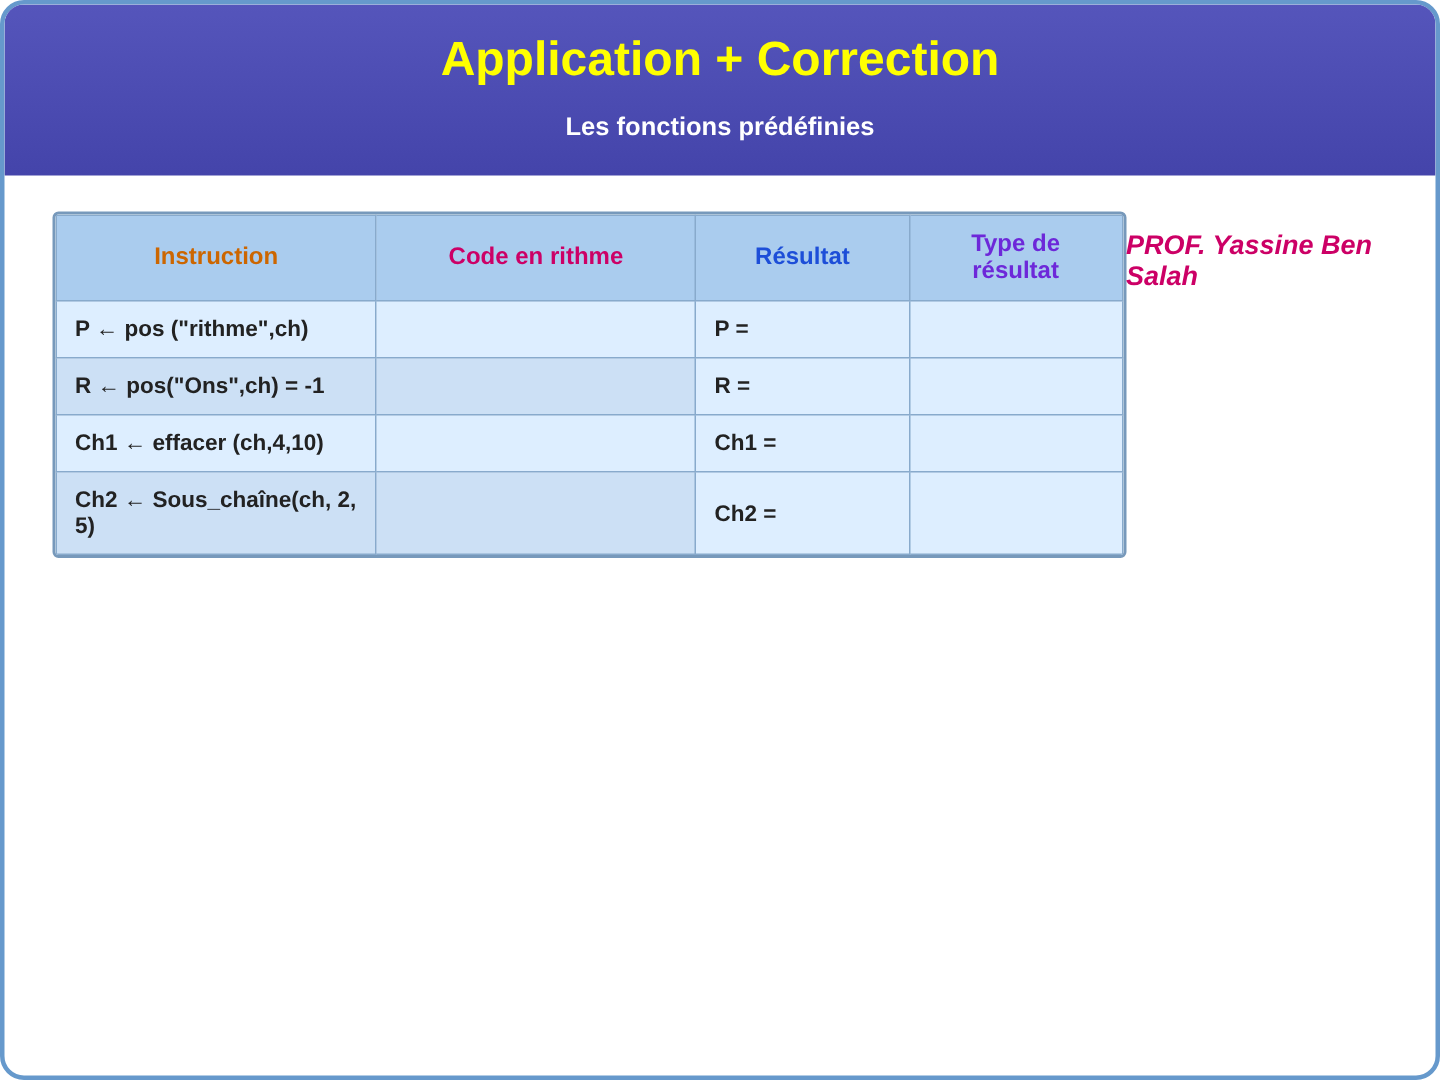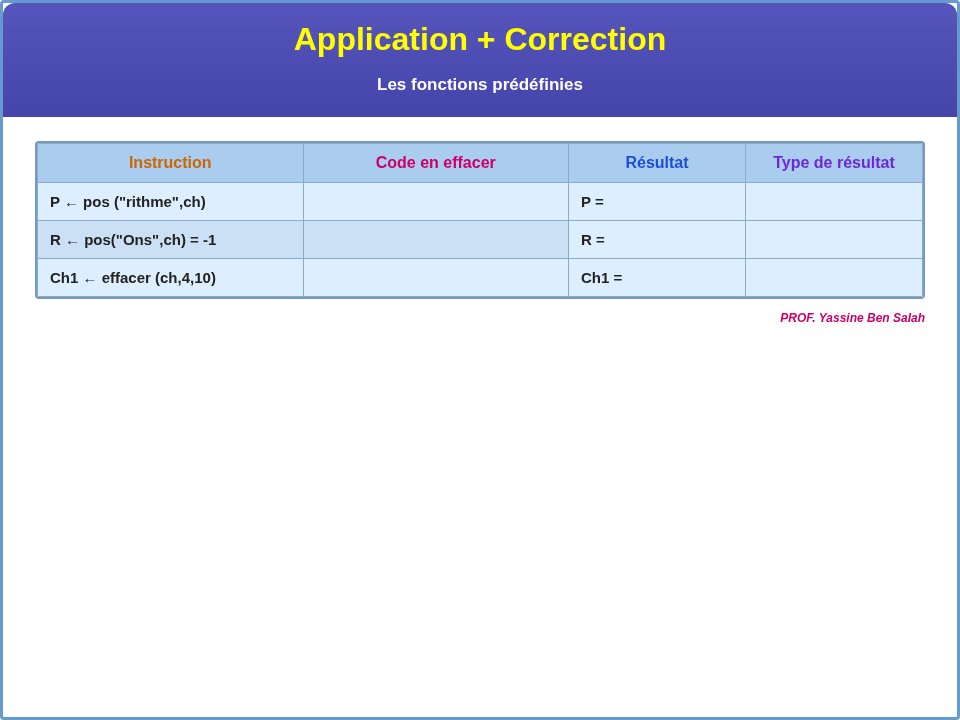--- a/index.html
+++ b/index.html
@@ -10,21 +10,21 @@
       background: #ffffff;
       font-family: Arial, sans-serif;
       overflow: hidden;
     }
 
     .slide {
       width: 960px;
       height: 720px;
       background: #ffffff;
       border: 3px solid #6699cc;
-      border-radius: 4px;
+      border-radius: 16px;
       display: flex;
       flex-direction: column;
       align-items: center;
       padding: 0;
       overflow: hidden;
     }
 
     .header {
       width: 100%;
       background: linear-gradient(to bottom, #5555bb, #4444aa);
@@ -45,22 +45,22 @@
       font-weight: bold;
       color: #ffffff;
       font-family: Arial, sans-serif;
       margin-top: 17px;
     }
 
     .content {
       width: 100%;
       flex: 1;
       display: flex;
-      flex-direction: column;
-      align-items: flex-end;
+      flex-direction: row;
+      align-items: flex-start;
       padding: 24px 32px 16px 32px;
     }
 
     .table-container {
       width: 100%;
       border: 2px solid #7799bb;
       border-radius: 4px;
       overflow: hidden;
     }
 
@@ -103,21 +103,21 @@
       vertical-align: middle;
     }
 
     tbody td:nth-child(3),
     tbody td:nth-child(4) {
       background: #ddeeff;
     }
 
     .footer {
       margin-top: 12px;
-      font-size: 12px;
+      font-size: 18px;
       font-weight: bold;
       color: #cc0066;
       font-style: italic;
       font-family: Arial, sans-serif;
     }
   </style>
 </head>
 <body>
 
 <div class="slide">
@@ -126,21 +126,21 @@
     <div class="header-line1">Application + Correction</div>
     <div class="header-line2">Les fonctions prédéfinies</div>
   </div>
 
   <div class="content">
     <div class="table-container">
       <table>
         <thead>
           <tr>
             <th>Instruction</th>
-            <th>Code en effacer</th>
+            <th>Code en rithme</th>
             <th>Résultat</th>
             <th>Type de résultat</th>
           </tr>
         </thead>
         <tbody id="table-body">
         <tr>
               <td>P ← pos ("rithme",ch)</td>
               <td></td>
               <td>P =</td>
               <td></td>
@@ -150,20 +150,26 @@
               <td></td>
               <td>R =</td>
               <td></td>
             </tr>
             <tr>
               <td>Ch1 ← effacer (ch,4,10)</td>
               <td></td>
               <td>Ch1 =</td>
               <td></td>
             </tr>
+            <tr>
+              <td>Ch2 ← Sous_chaîne(ch, 2, 5)</td>
+              <td></td>
+              <td>Ch2 =</td>
+              <td></td>
+            </tr>
           </tbody>
       </table>
     </div>
 
     <div class="footer">PROF.  Yassine Ben Salah</div>
   </div>
 
 </div>
 
 </body></html>

